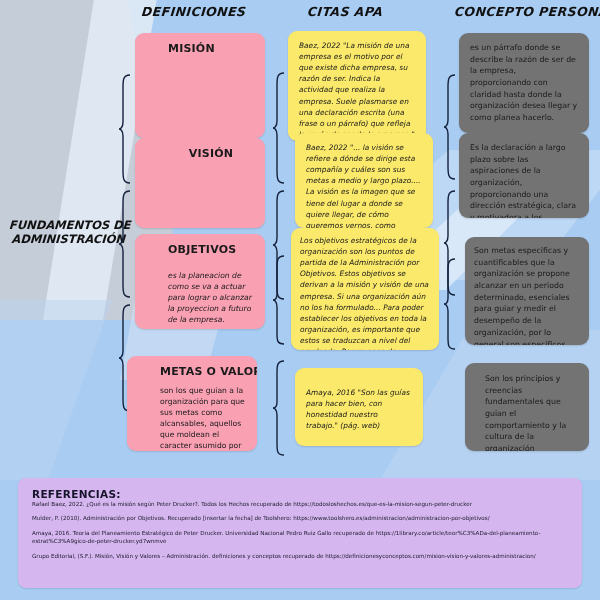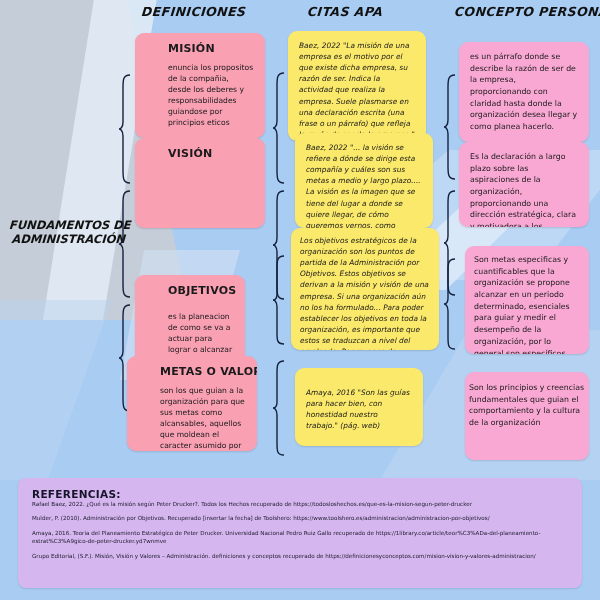--- a/index.html
+++ b/index.html
@@ -135,21 +135,21 @@
     margin-bottom: 7px;
     white-space: nowrap;
   }
   .card .body {
     font-size: 7.6px;
     line-height: 1.45;
   }
 
   .card-pink  { background: #f9a0b3; padding-left: 33px; }
   .card-yel   { background: #fbe96b; }
-  .card-green { background: #f9a8d4; margin-top: 9px; }
+  .card-green { background: #737373; }
 
   .card-yel .body { font-style: italic; font-size: 7.4px; line-height: 1.5; }
   .card-green .body { font-size: 7.8px; line-height: 1.5; }
 
   
   .refs {
     position: absolute;
     left: 18px; top: 478px;
     width: 564px; height: 110px;
     background: #d6b6ee;
@@ -242,66 +242,65 @@
       </svg>
   </div>
   <div class="brace" style="left:443px; top:258px; height:92px;">
     <svg viewBox="0 0 14 92" preserveAspectRatio="none">
         <path d="M12 1 C5 1,5 6,5 13 L5 40 C5 46,2 46,1 46 C2 46,5 47,5 53 L5 79 C5 87,5 91,12 91" fill="none" stroke="#14213d" stroke-width="1.4"></path>
       </svg>
   </div>
 
   <div class="card card-pink" style="left:135px; top:33px; width:130px; height:105px;">
     <div class="title">MISIÓN</div>
-    <div class="body">enuncia los propositos de la compañia, desde los deberes y responsabilidades guiandose por principios eticos</div>
   </div>
 
   <div class="card card-yel" style="left:288px; top:31px; width:138px; height:110px;">
     <div class="body">Baez, 2022 "La misión de una empresa es el motivo por el que existe dicha empresa, su razón de ser. Indica la actividad que realiza la empresa. Suele plasmarse en una declaración escrita (una frase o un párrafo) que refleja la razón de ser de la empresa." (pág. web)</div>
   </div>
 
   <div class="card card-green" style="left:459px; top:33px; width:130px; height:100px;">
     <div class="body">es un párrafo donde se describe la razón de ser de la empresa, proporcionando con claridad hasta donde la organización desea llegar y como planea hacerlo.</div>
   </div>
 
-  <div class="card card-pink" style="left:135px; top:138px; width:130px; height:90px;">
+  <div class="card card-pink" style="left:135px; top:138px; width:130px; height:90px;text-align:center;">
     <div class="title">VISIÓN</div>
   </div>
 
   <div class="card card-yel" style="left:295px; top:133px; width:138px; height:95px;">
     <div class="body">Baez, 2022 "... la visión se refiere a dónde se dirige esta compañía y cuáles son sus metas a medio y largo plazo.... La visión es la imagen que se tiene del lugar a donde se quiere llegar, de cómo queremos vernos, como empresa, en un futuro definido" (pág. web)</div>
   </div>
 
   <div class="card card-green" style="left:459px; top:133px; width:130px; height:85px;">
     <div class="body">Es la declaración a largo plazo sobre las aspiraciones de la organización, proporcionando una dirección estratégica, clara y motivadora a los miembros de la organización.</div>
   </div>
 
-  <div class="card card-pink" style="left:135px; top:234px; width:110px; height:95px;margin-top:41px;">
+  <div class="card card-pink" style="left:135px; top:234px; width:130px; height:95px;">
     <div class="title">OBJETIVOS</div>
-    <div class="body" style="margin-top:14px;">es la planeacion de como se va a actuar para lograr o alcanzar la proyeccion a futuro de la empresa.</div>
+    <div class="body" style="margin-top:14px;font-style:italic;">es la planeacion de como se va a actuar para lograr o alcanzar la proyeccion a futuro de la empresa.</div>
   </div>
 
   <div class="card card-yel" style="left:291px; top:228px; width:148px; height:122px; padding:7px 9px;">
     <div class="body">Los objetivos estratégicos de la organización son los puntos de partida de la Administración por Objetivos. Estos objetivos se derivan a la misión y visión de una empresa. Si una organización aún no los ha formulado... Para poder establecer los objetivos en toda la organización, es importante que estos se traduzcan a nivel del empleado. Por razones de eficiencia, Peter Drucker utilizó el acrónimo Objetivos SMART (específico, medible, aceptable, realista y de duración limitada. (Mulder, 2010. Pág. web)</div>
   </div>
 
   <div class="card card-green" style="left:465px; top:237px; width:124px; height:108px; padding:8px 9px;">
     <div class="body">Son metas especificas y cuantificables que la organización se propone alcanzar en un periodo determinado, esenciales para guiar y medir el desempeño de la organización, por lo general son específicos, mediables, alcanzables, relevantes y temporales.</div>
   </div>
 
   <div class="card card-pink" style="left:127px; top:356px; width:130px; height:95px;">
     <div class="title">METAS O VALORES</div>
     <div class="body">son los que guian a la organización para que sus metas como alcansables, aquellos que moldean el caracter asumido por la empresa</div>
   </div>
 
   <div class="card card-yel" style="left:295px; top:368px; width:128px; height:78px;">
     <div class="body" style="margin-top:10px;">Amaya, 2016 "Son las guías para hacer bien, con honestidad nuestro trabajo." (pág. web)</div>
   </div>
 
-  <div class="card card-green" style="left:465px; top:363px; width:124px; height:88px; padding:10px 4px;">
+  <div class="card card-green" style="left:465px; top:363px; width:124px; height:88px; padding:10px 20px;">
     <div class="body">Son los principios y creencias fundamentales que guian el comportamiento y la cultura de la organización</div>
   </div>
 
   <div class="refs">
     <div class="refs-title">REFERENCIAS:</div>
     <div class="ref-item">Rafael Baez, 2022. ¿Qué es la misión según Peter Drucker?. Todos los Hechos recuperado de https://todosloshechos.es/que-es-la-mision-segun-peter-drucker</div>
     <div class="ref-item">Mulder, P. (2010). Administración por Objetivos. Recuperado [insertar la fecha] de Toolshero: https://www.toolshero.es/administracion/administracion-por-objetivos/</div>
     <div class="ref-item">Amaya, 2016. Teoria del Planeamiento Estratégico de Peter Drucker. Universidad Nacional Pedro Ruiz Gallo recuperado de https://1library.co/article/teor%C3%ADa-del-planeamiento-estrat%C3%A9gico-de-peter-drucker.yd7wnmve</div>
     <div class="ref-item">Grupo Editorial, (S.F.). Misión, Visión y Valores – Administración. definiciones y conceptos recuperado de https://definicionesyconceptos.com/mision-vision-y-valores-administracion/</div>
   </div>

